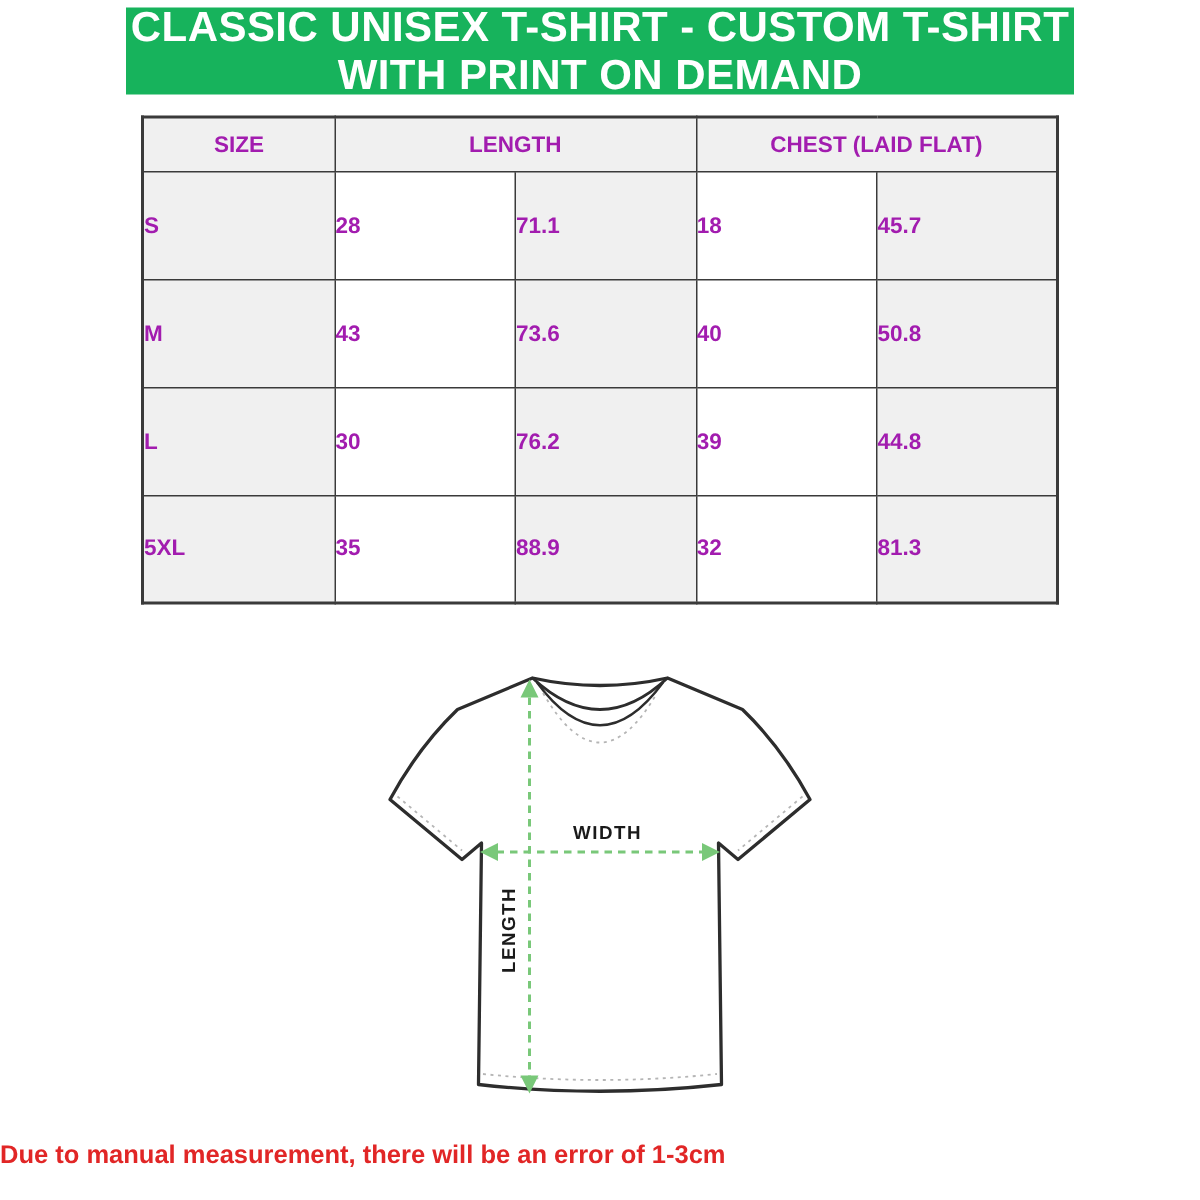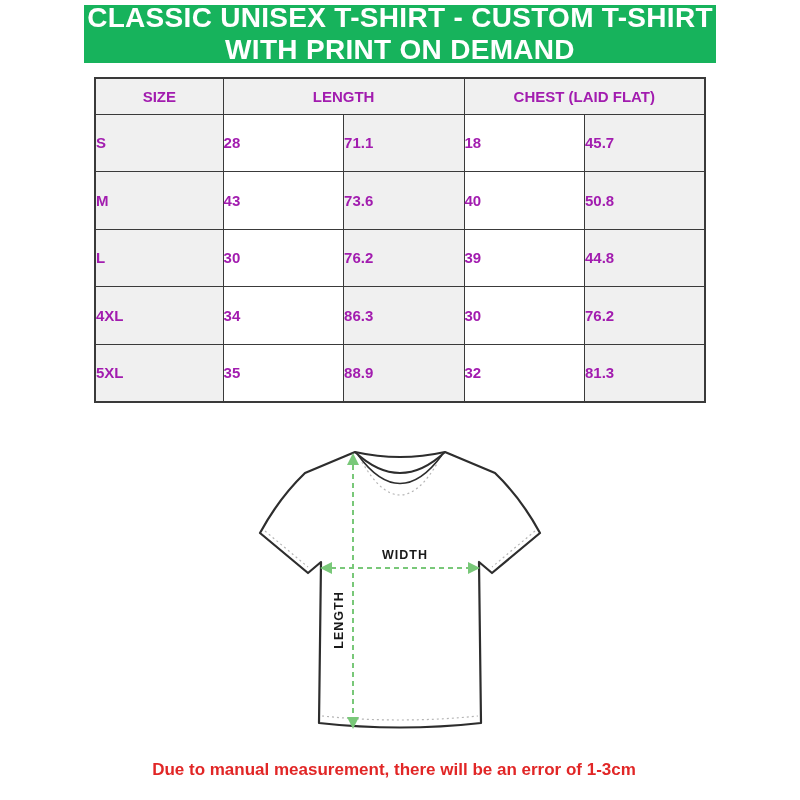--- a/index.html
+++ b/index.html
@@ -35,21 +35,20 @@
   .size-table .g { background:var(--cell-gray,#f0f0f0); }
   col.c-size { width:21%; }
   .diagram { position:absolute; left:255px; top:440px; }
   .diagram text {
     font-family:"Liberation Sans", sans-serif;
     font-size:12.5px; font-weight:bold; letter-spacing:1px;
     fill:#1a1a1a;
   }
   .note {
     position:absolute; left:0; top:760px; width:788px;
-    text-align:center;
     color:var(--note-red,#e12626);
     font-weight:bold; font-size:17px;
   }
 </style>
 </head>
 <body>
 
 <div class="banner">
   <span>CLASSIC UNISEX T-SHIRT - CUSTOM T-SHIRT WITH PRINT ON DEMAND</span>
 </div>
@@ -83,27 +82,20 @@
       <td class="g">73.6</td>
       <td>40</td>
       <td class="g">50.8</td>
     </tr>
     <tr>
       <td class="g">L</td>
       <td>30</td>
       <td class="g">76.2</td>
       <td>39</td>
       <td class="g">44.8</td>
-    </tr>
-    <tr>
-      <td class="g">4XL</td>
-      <td>34</td>
-      <td class="g">86.3</td>
-      <td>30</td>
-      <td class="g">76.2</td>
     </tr>
     <tr>
       <td class="g">5XL</td>
       <td>35</td>
       <td class="g">88.9</td>
       <td>32</td>
       <td class="g">81.3</td>
     </tr>
   </tbody>
 </table>

